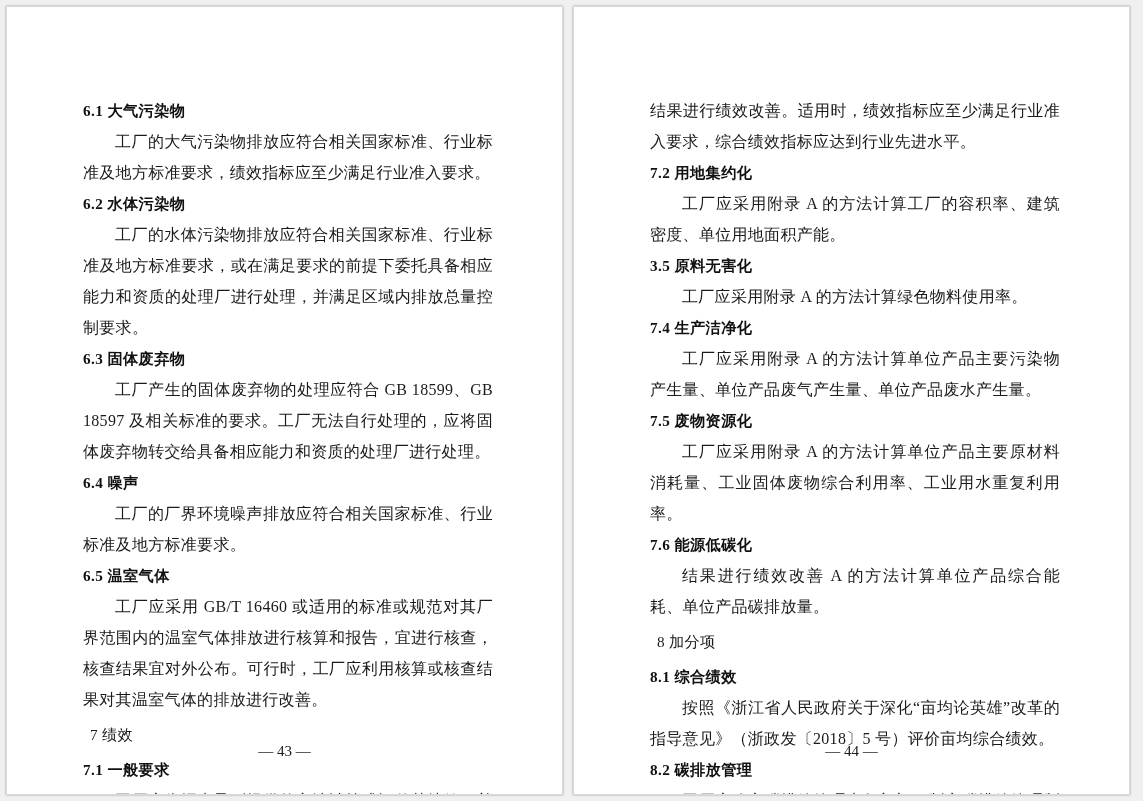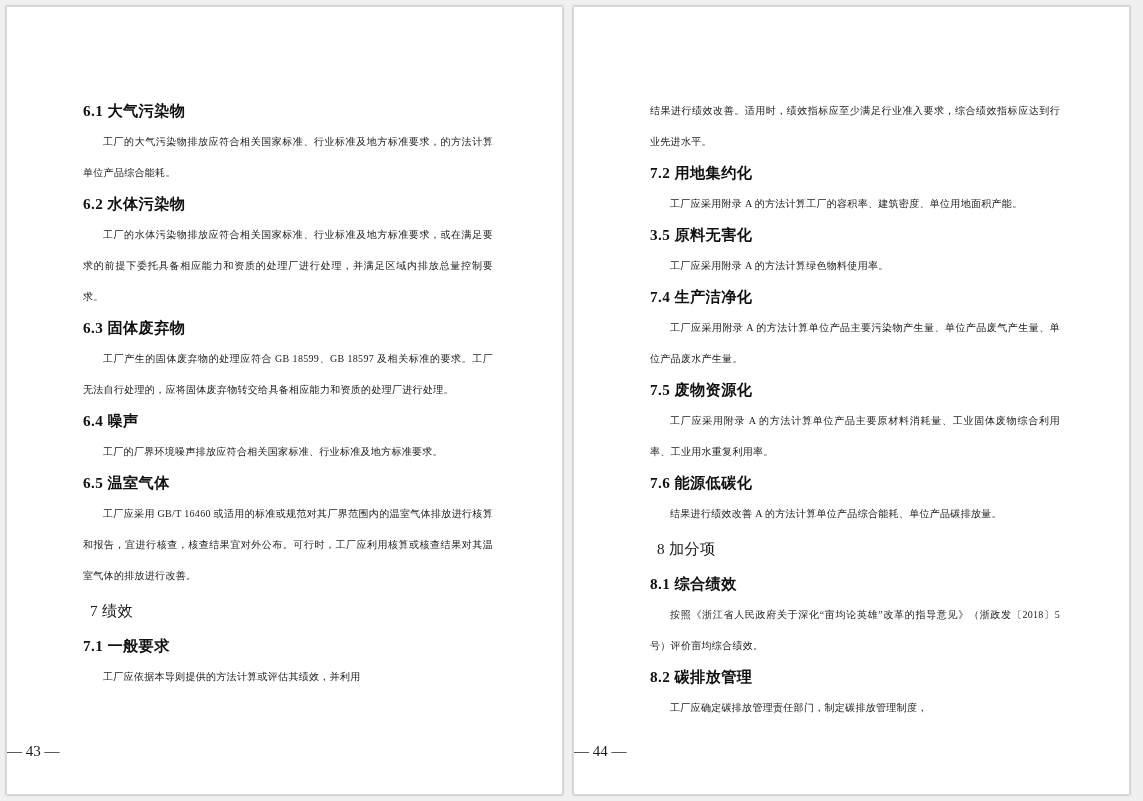--- a/index.html
+++ b/index.html
@@ -36,21 +36,21 @@
     overflow: hidden;
   }
   .page-body {
     position: absolute;
     left: 76px;
     top: 88px;
     width: 410px;
     height: 630px;
   }
   .p {
-    font-size: 10px;
+    font-size: 16px;
     line-height: 31px;
     color: #1a1a1a;
     margin: 0;
     text-align: justify;
     text-justify: inter-ideograph;
     letter-spacing: 0.3px;
   }
   .p.indent {
     text-indent: 2em;
   }
@@ -69,34 +69,35 @@
     margin: 4px;
     color: #1a1a1a;
     text-indent: 0.2em;
     letter-spacing: 0.3px;
   }
   .page-number {
     position: absolute;
     left: 0;
     right: 0;
     bottom: 34px;
+    text-align: center;
     font-size: 15px;
     color: #1a1a1a;
     font-family: "Liberation Serif", serif;
   }
 </style>
 </head>
 <body>
 
 <div class="viewer">
 
   <div class="page">
     <div class="page-body">
       <div class="h">6.1 大气污染物</div>
-      <div class="p indent">工厂的大气污染物排放应符合相关国家标准、行业标准及地方标准要求，的方法计算单位产品综合能耗。</div>
+      <div class="p indent">工厂的大气污染物排放应符合相关国家标准、行业标准及地方标准要求，绩效指标应至少满足行业准入要求。</div>
       <div class="h">6.2 水体污染物</div>
       <div class="p indent">工厂的水体污染物排放应符合相关国家标准、行业标准及地方标准要求，或在满足要求的前提下委托具备相应能力和资质的处理厂进行处理，并满足区域内排放总量控制要求。</div>
       <div class="h">6.3 固体废弃物</div>
       <div class="p indent">工厂产生的固体废弃物的处理应符合 GB 18599、GB 18597 及相关标准的要求。工厂无法自行处理的，应将固体废弃物转交给具备相应能力和资质的处理厂进行处理。</div>
       <div class="h">6.4 噪声</div>
       <div class="p indent">工厂的厂界环境噪声排放应符合相关国家标准、行业标准及地方标准要求。</div>
       <div class="h">6.5 温室气体</div>
       <div class="p indent">工厂应采用 GB/T 16460 或适用的标准或规范对其厂界范围内的温室气体排放进行核算和报告，宜进行核查，核查结果宜对外公布。可行时，工厂应利用核算或核查结果对其温室气体的排放进行改善。</div>
       <div class="plain-head">7 绩效</div>
       <div class="h">7.1 一般要求</div>

